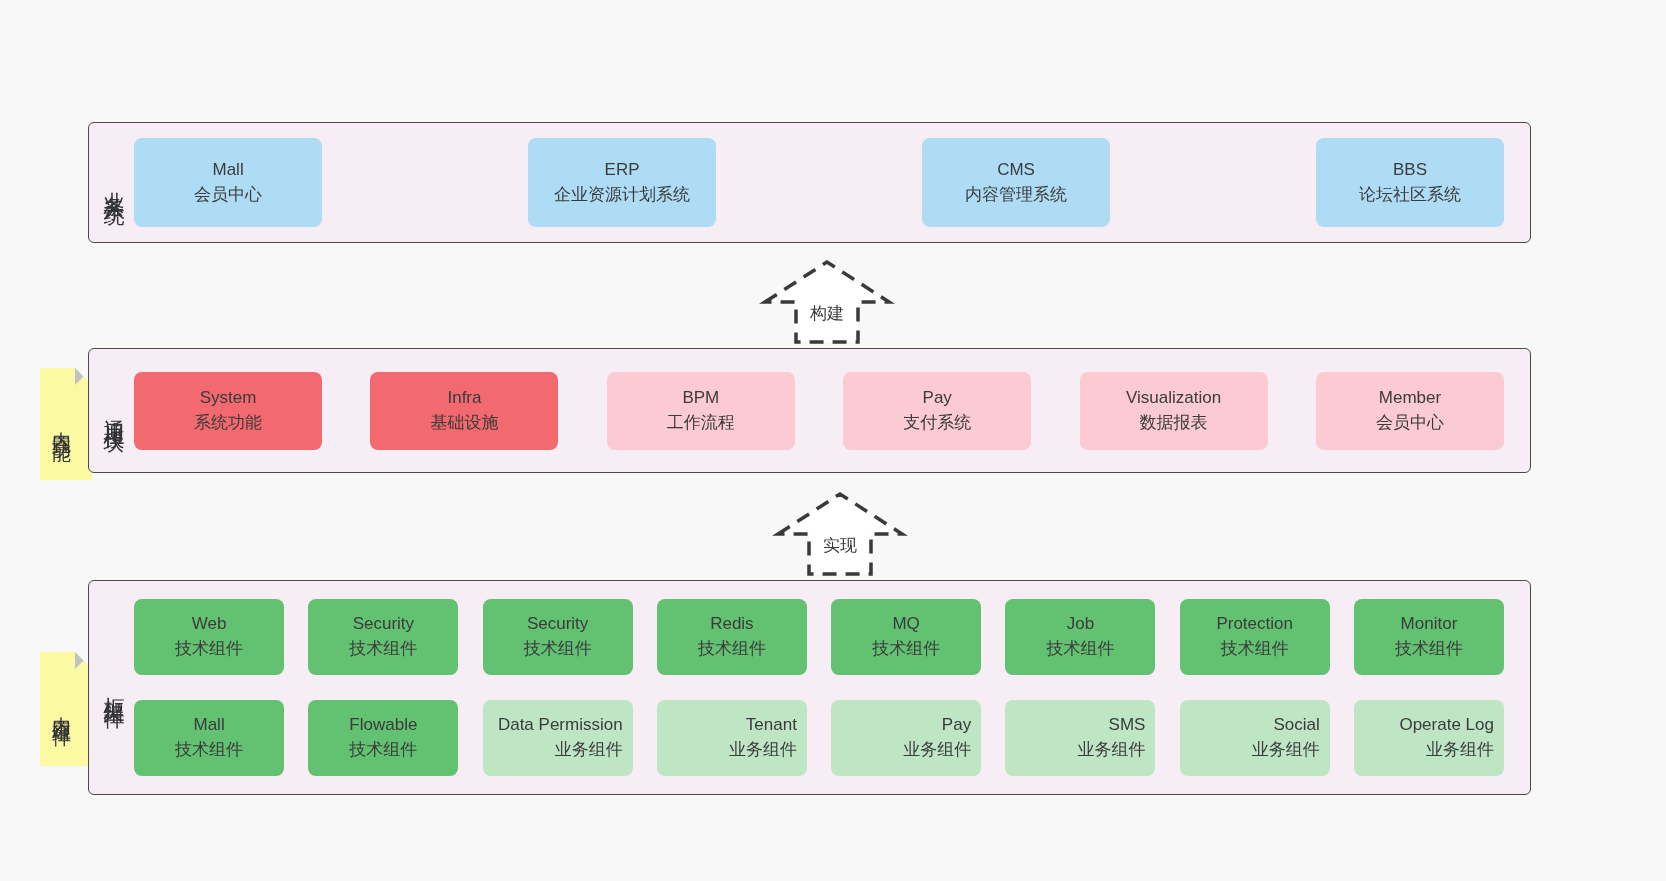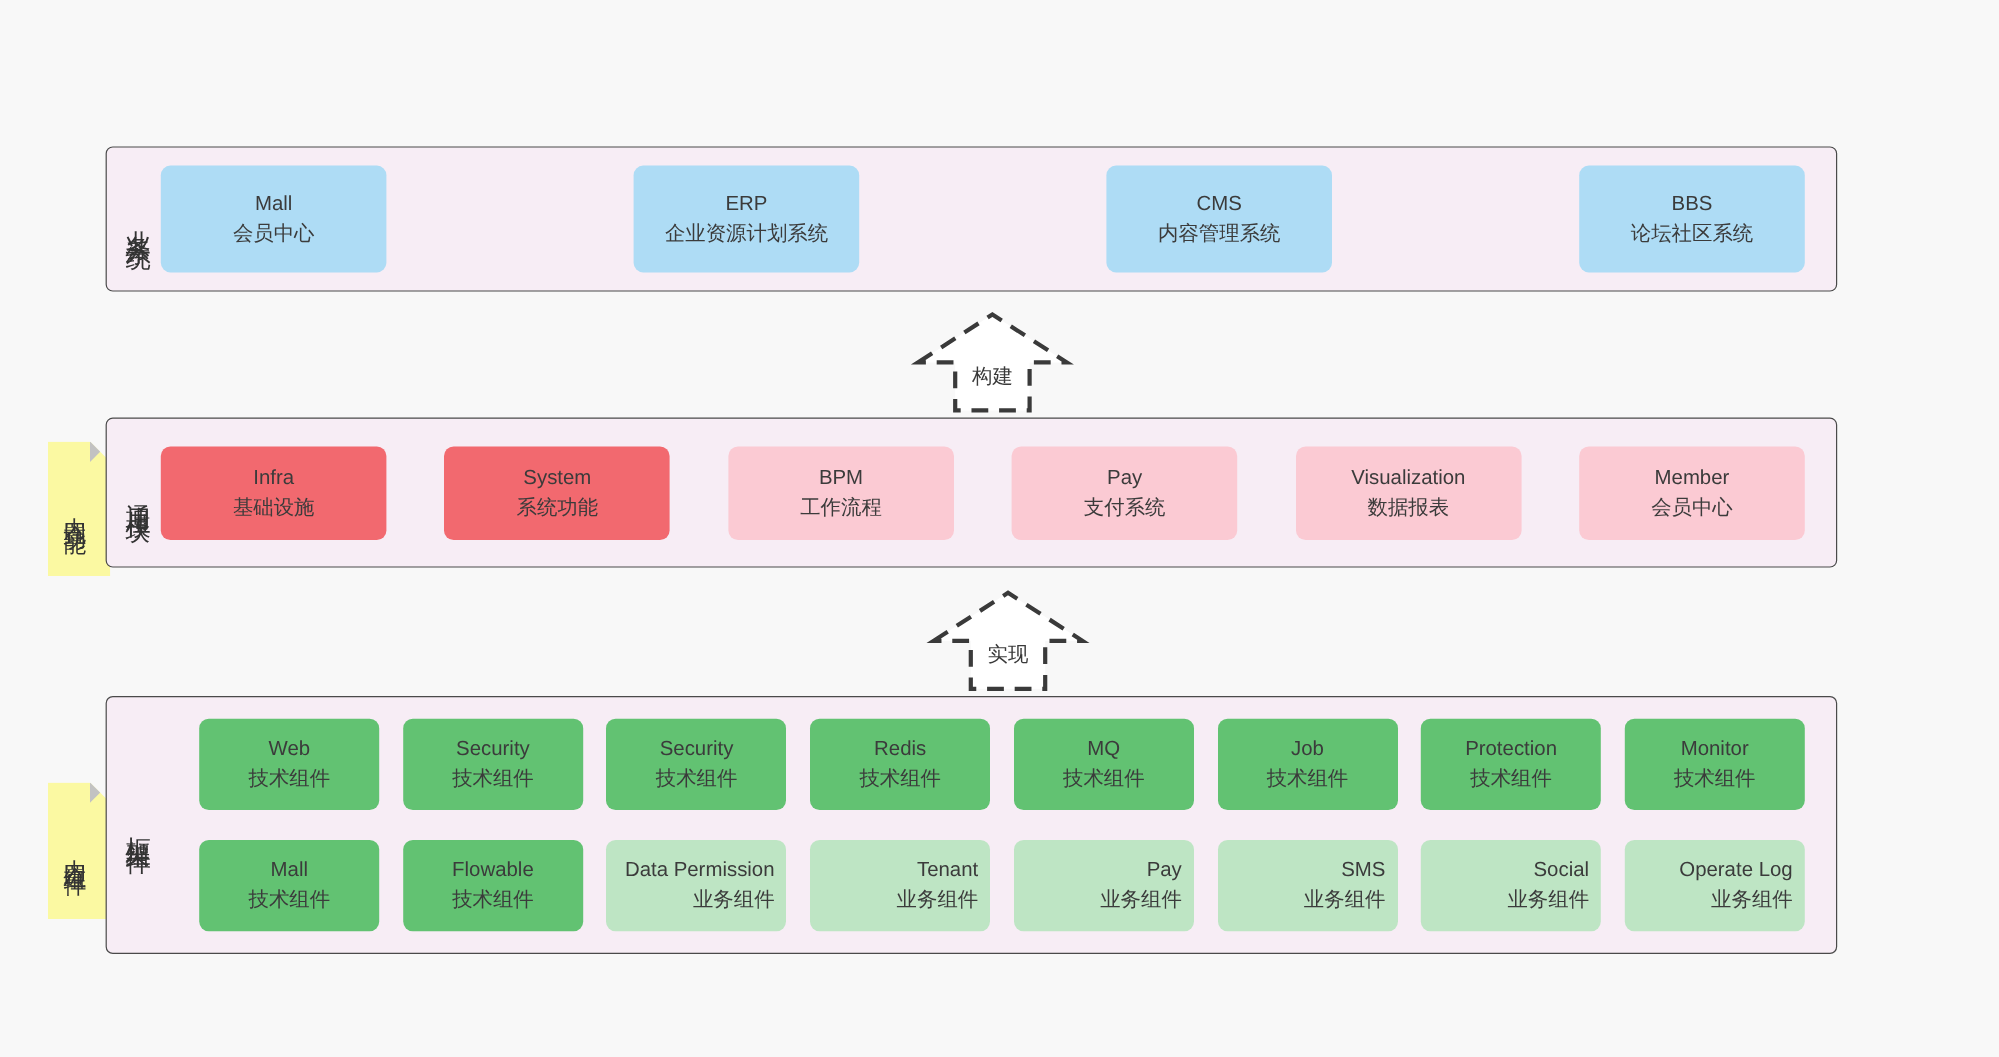--- a/index.html
+++ b/index.html
@@ -11,21 +11,21 @@
   }
   .panel{
     position:absolute;z-index:1;box-sizing:border-box;
     background:var(--c-panel_bg,#f7edf5);
     border:1.6px solid var(--c-panel_border,#4a4a4a);
     border-radius:6px;
     display:flex;align-items:center;
   }
   #panel-business{left:88px;top:122px;width:1443px;height:121px;}
   #panel-modules{left:88px;top:348px;width:1443px;height:125px;}
-  #panel-framework{left:88px;top:580px;width:1443px;height:215px;gap:32px;}
+  #panel-framework{left:88px;top:580px;width:1443px;height:215px;}
   .panel-label{
     writing-mode:vertical-rl;text-orientation:upright;
     font-size:21px;letter-spacing:4px;color:#333;
     margin:0 8px 0 14px;flex:0 0 auto;line-height:1.1;
   }
   .boxes-area{flex:1;display:flex;flex-direction:column;gap:25px;padding-right:26px;}
   .box-row{display:flex;justify-content:space-between;}
   .box{
     box-sizing:border-box;border-radius:8px;
     display:flex;flex-direction:column;justify-content:center;align-items:center;
@@ -97,26 +97,26 @@
 
 <div class="sticky" id="sticky-modules">
   <span class="sticky-fold"></span>
   <span class="sticky-label">内置功能</span>
 </div>
 <div class="panel" id="panel-modules">
   <div class="panel-label">通用模块</div>
   <div class="boxes-area">
     <div class="box-row">
       <div class="box red w188">
+        <span class="box-title">System</span>
+        <span class="box-subtitle">系统功能</span>
+      </div>
+      <div class="box red w188">
         <span class="box-title">Infra</span>
         <span class="box-subtitle">基础设施</span>
-      </div>
-      <div class="box red w188">
-        <span class="box-title">System</span>
-        <span class="box-subtitle">系统功能</span>
       </div>
       <div class="box pink w188">
         <span class="box-title">BPM</span>
         <span class="box-subtitle">工作流程</span>
       </div>
       <div class="box pink w188">
         <span class="box-title">Pay</span>
         <span class="box-subtitle">支付系统</span>
       </div>
       <div class="box pink w188">

